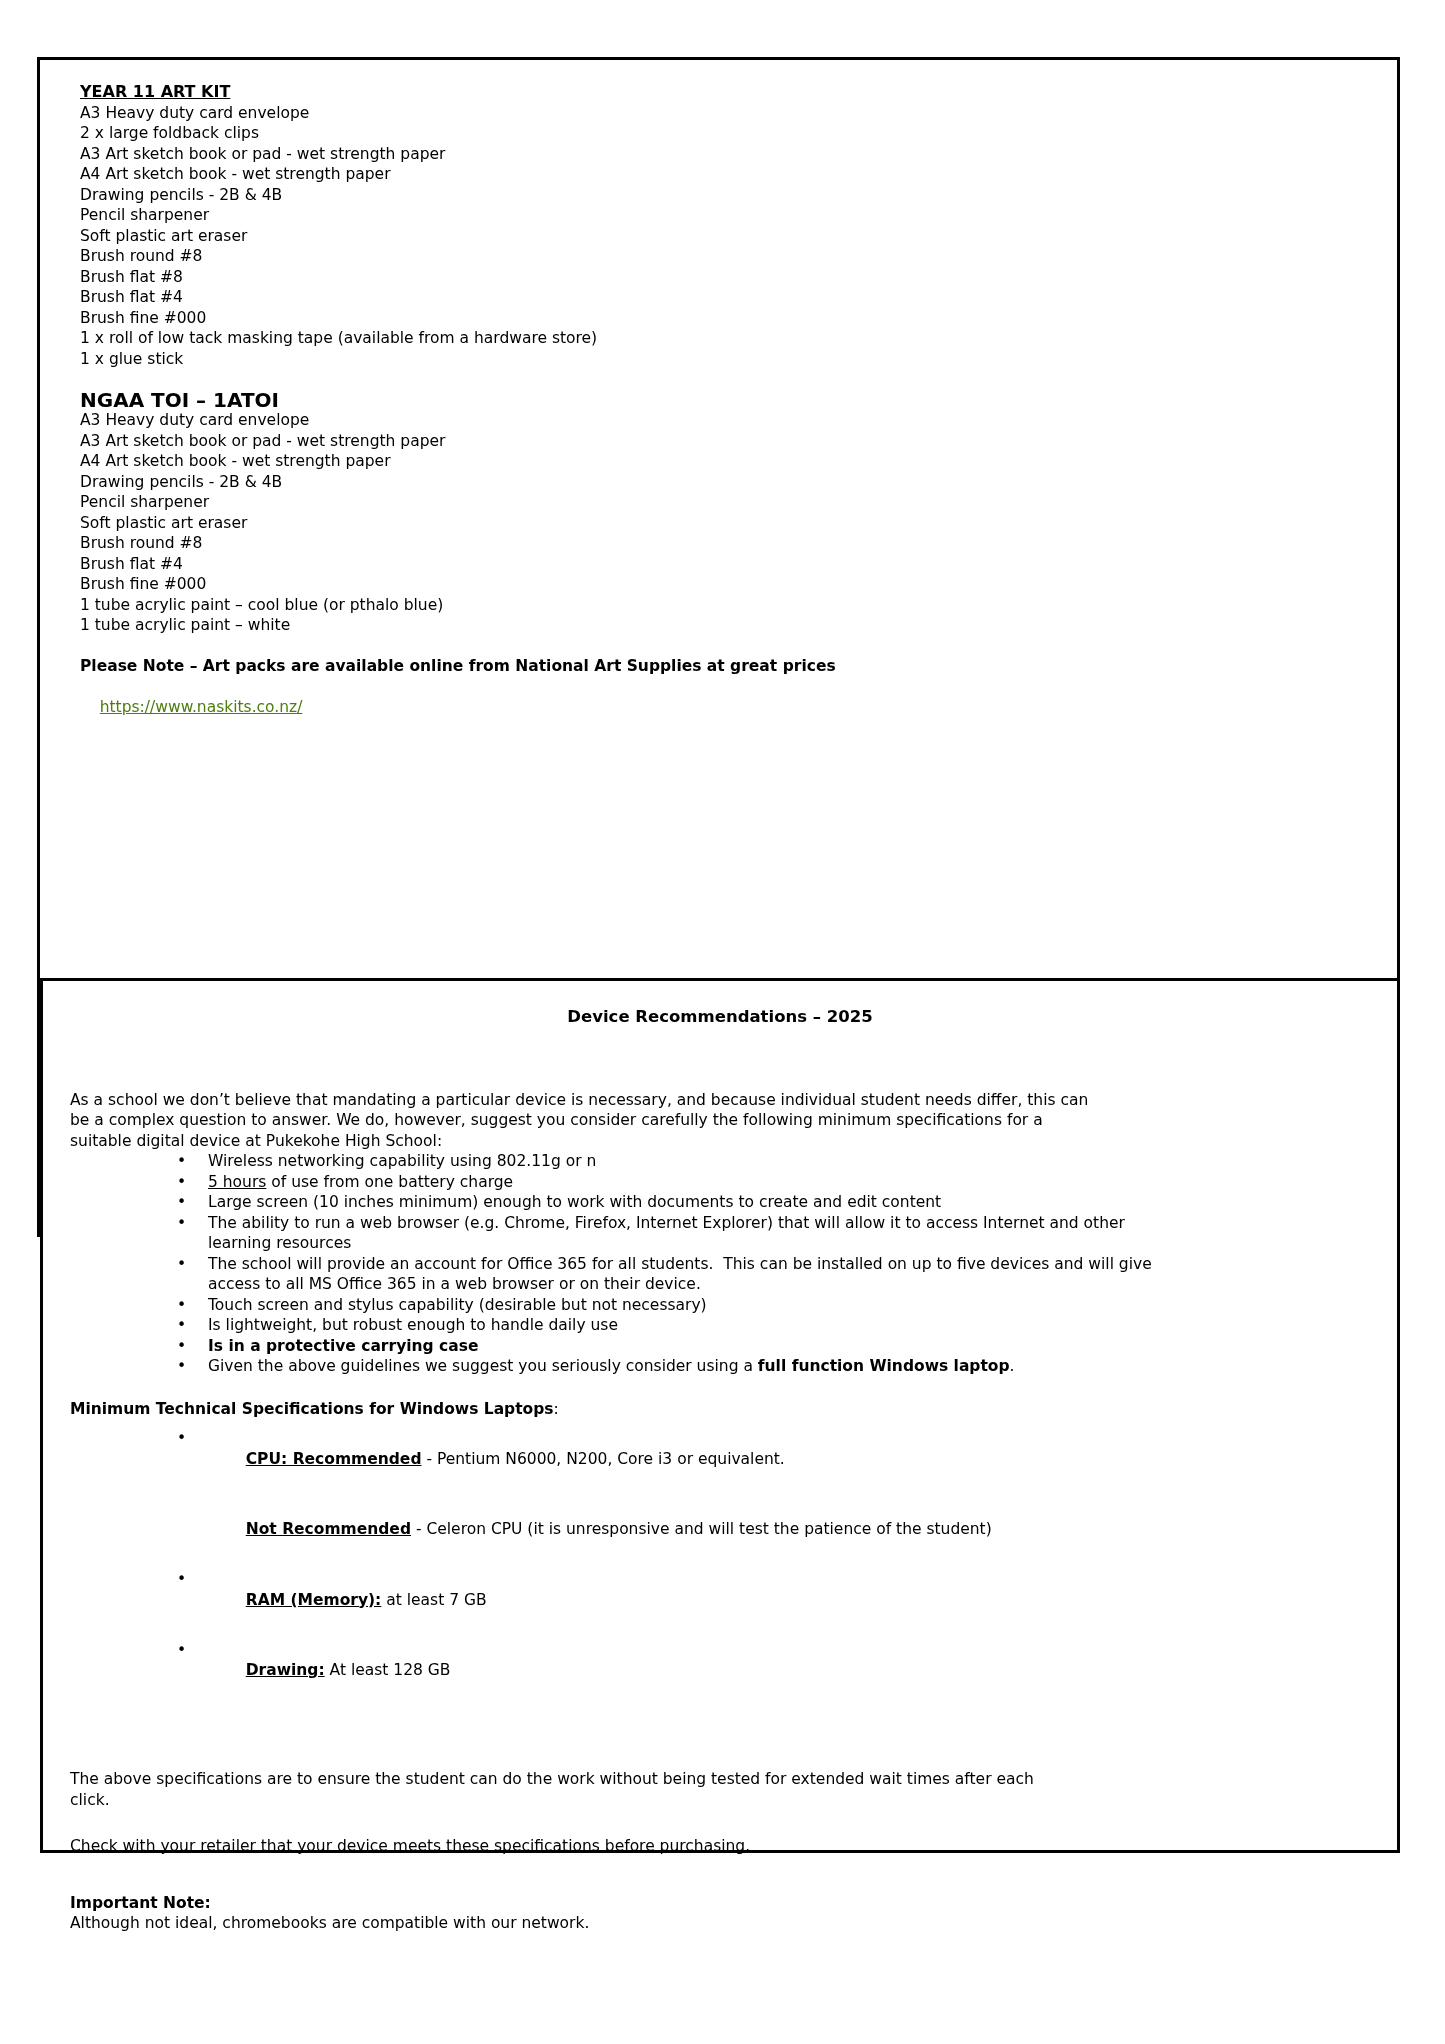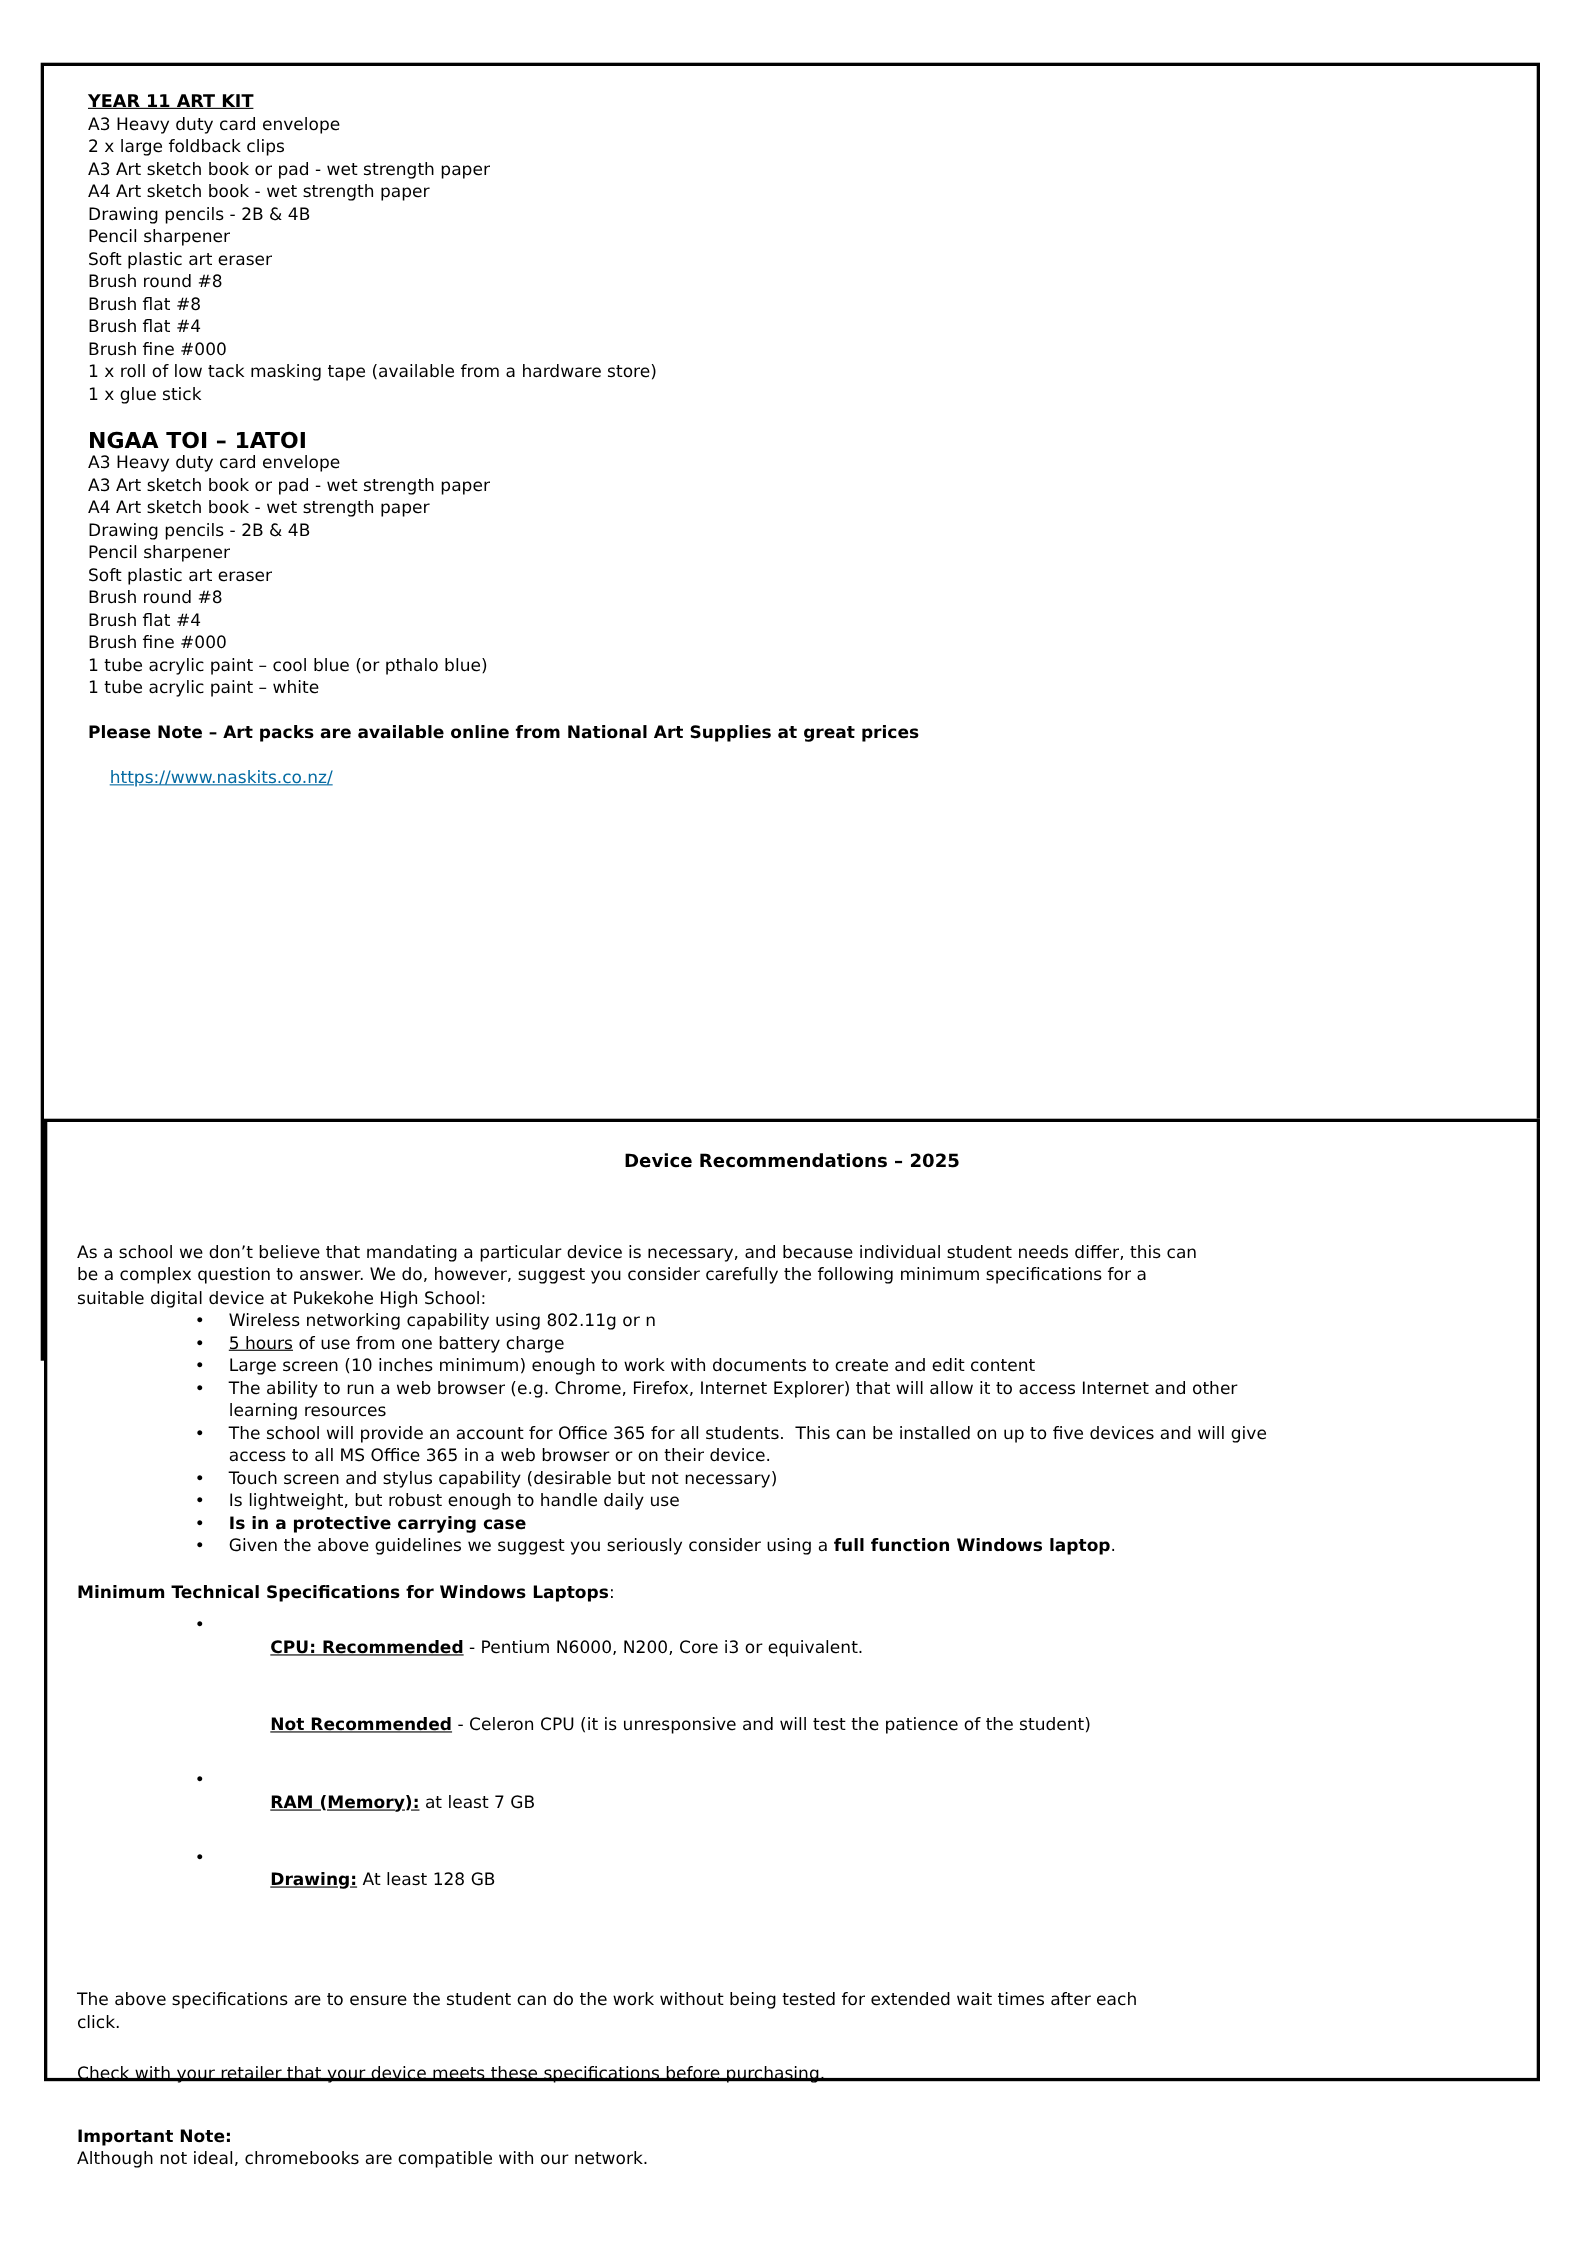--- a/index.html
+++ b/index.html
@@ -12,27 +12,27 @@
     color: #000;
     position: relative;
   }
   .box {
     position: absolute;
     border: 3px solid #000;
     box-sizing: border-box;
     background: #fff;
   }
   #art-box { left: 37px; top: 57px; width: 1363px; height: 1180px; padding: 22px 40px; }
-  #device-box { left: 40px; top: 1017px; width: 1360px; height: 875px; padding: 26px 27px; }
+  #device-box { left: 40px; top: 978px; width: 1360px; height: 875px; padding: 26px 27px; }
 
   .line { white-space: pre-wrap; }
   .art-title { font-weight: bold; text-decoration: underline; font-size: 16px; }
   .sec-title { font-weight: bold; font-size: 20px; margin-top: 20.5px; }
   .note { font-weight: bold; margin-top: 20.5px; }
-  a.doclink { color: #0369a1; text-decoration: underline; }
+  a.doclink { color: #4d7c0f; text-decoration: underline; }
 
   .dev-title { font-weight: bold; text-align: center; font-size: 16.5px; }
   .intro { margin-top: 62px; width: 1030px; white-space: pre-wrap; }
 
   ul.bullets { list-style: none; margin: 0; padding: 0; }
   ul.bullets li {
     position: relative;
     padding-left: 138px;
     width: 945px;
     white-space: pre-wrap;

